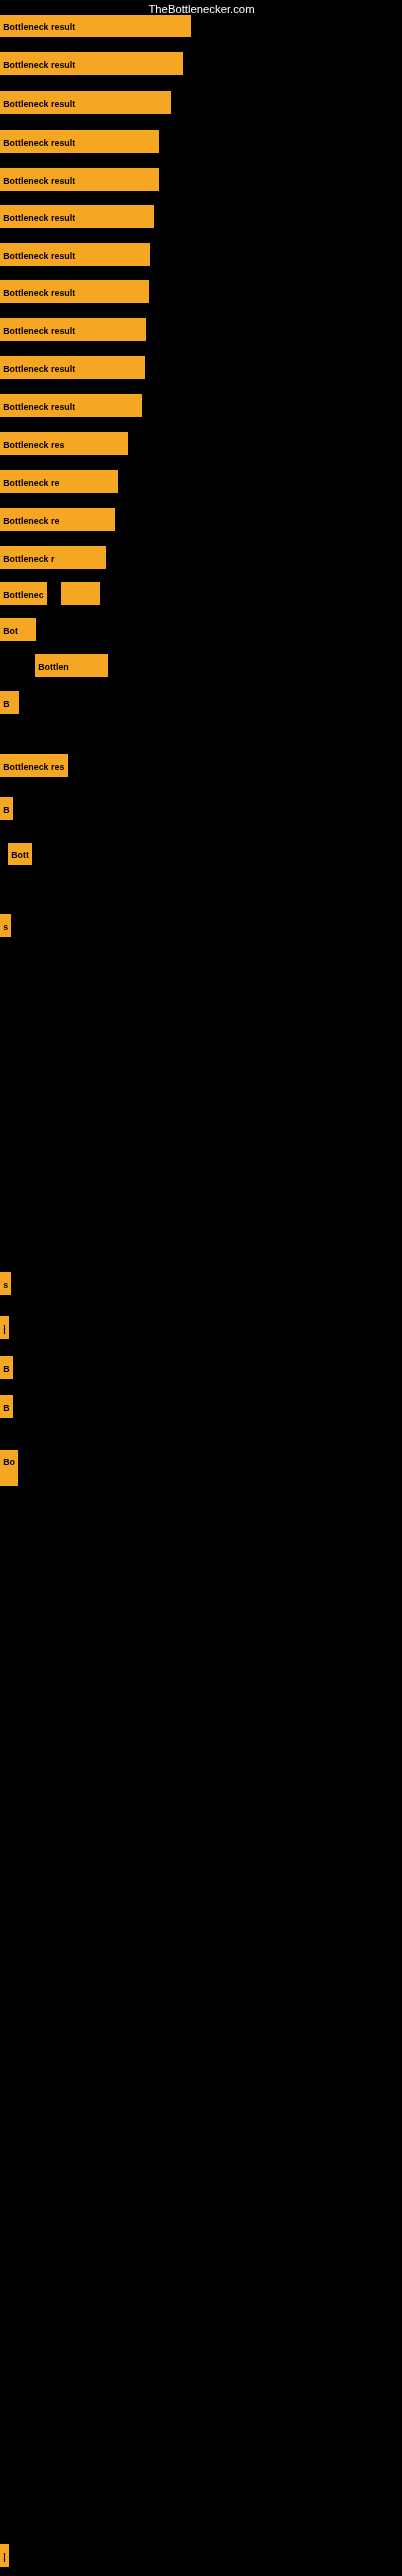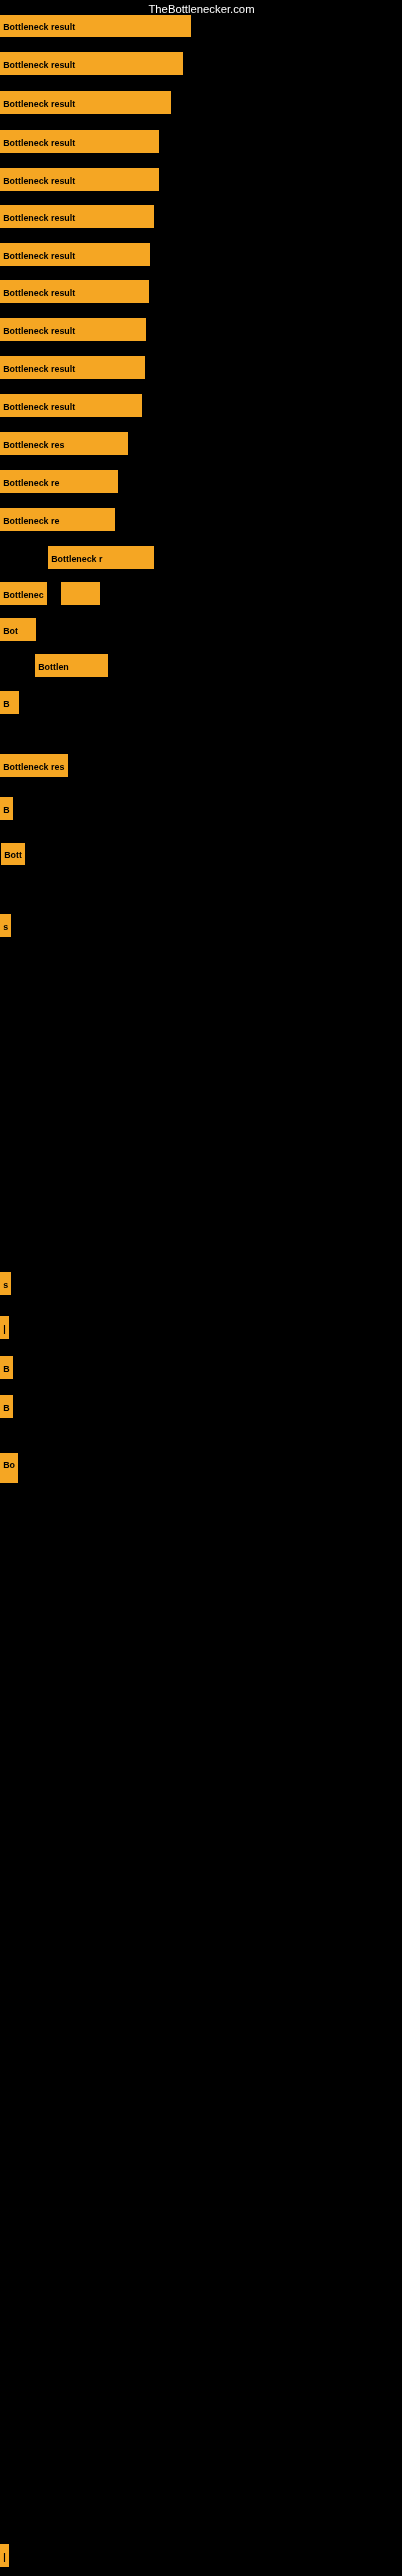--- a/index.html
+++ b/index.html
@@ -102,21 +102,21 @@
     <div class="bar-extension" style="width: 60px; height: 22.5px; display: inline-block;"></div>
   </div>
 <div class="bar-container" style="top: 470px; height: 22.5px; left: 0px;">
     <div class="bar-label" style="height: 22.5px; line-height: 22.5px; min-width: 0px;">Bottleneck re</div>
     <div class="bar-extension" style="width: 55px; height: 22.5px; display: inline-block;"></div>
   </div>
 <div class="bar-container" style="top: 508px; height: 22.5px; left: 0px;">
     <div class="bar-label" style="height: 22.5px; line-height: 22.5px; min-width: 0px;">Bottleneck re</div>
     <div class="bar-extension" style="width: 52px; height: 22.5px; display: inline-block;"></div>
   </div>
-<div class="bar-container" style="top: 546px; height: 23px; left: 0px; padding-left: 48px;">
+<div class="bar-container" style="top: 546px; height: 23px; left: 0px;">
     <div class="bar-label" style="height: 22.5px; line-height: 22.5px; min-width: 0px;">Bottleneck r</div>
     <div class="bar-extension" style="width: 48px; height: 22.5px; display: inline-block;"></div>
   </div>
 <div class="bar-container" style="top: 582px; height: 22.5px; left: 0px; gap: 14px;">
     <div class="bar-label" style="height: 22.5px; line-height: 22.5px; min-width: 0px;">Bottlenec</div>
     <div class="bar-extension" style="width: 39px; height: 22.5px; display: inline-block;"></div>
   </div>
 <div class="bar-container" style="top: 618px; height: 22.5px; left: 0px; align-items: center;">
     <div class="bar-label" style="height: 22.5px; line-height: 22.5px; min-width: 0px;">Bot</div>
     <div class="bar-extension" style="width: 14.5px; height: 22.5px; display: inline-block;"></div>
@@ -128,37 +128,37 @@
 <div class="bar-container" style="top: 691px; height: 22.5px; left: 0px;">
     <div class="bar-label" style="height: 22.5px; line-height: 22.5px; min-width: 0px;">B</div>
     <div class="bar-extension" style="width: 6.4px; height: 22.5px; display: inline-block;"></div>
   </div>
 <div class="bar-container" style="top: 754px; height: 22.5px; left: 0px;">
     <div class="bar-label" style="height: 22.5px; line-height: 22.5px; min-width: 0px;">Bottleneck res</div>
   </div>
 <div class="bar-container" style="top: 797px; height: 22.5px; left: 0px;">
     <div class="bar-label" style="height: 22.5px; line-height: 22.5px; min-width: 0px;">B</div>
   </div>
-<div class="bar-container" style="top: 837px; height: 34px; left: 1px;">
+<div class="bar-container" style="top: 837px; height: 34px; left: 8px;">
     <div class="bar-label" style="height: 22.5px; line-height: 22.5px; min-width: 0px;">Bott</div>
   </div>
 <div class="bar-container" style="top: 914px; height: 22.5px; left: 0px;">
     <div class="bar-label" style="height: 22.5px; line-height: 22.5px; min-width: 0px;">s</div>
   </div>
 <div class="bar-container" style="top: 1272px; height: 22.5px; left: 0px;">
     <div class="bar-label" style="height: 22.5px; line-height: 22.5px; min-width: 0px;">s</div>
   </div>
 <div class="bar-container" style="top: 1316px; height: 22.5px; left: 0px;">
     <div class="bar-label" style="height: 22.5px; line-height: 22.5px; min-width: 0px;">|</div>
   </div>
 <div class="bar-container" style="top: 1356px; height: 22.5px; left: 0px;">
     <div class="bar-label" style="height: 22.5px; line-height: 22.5px; min-width: 0px;">B</div>
   </div>
 <div class="bar-container" style="top: 1395px; height: 22.5px; left: 0px;">
     <div class="bar-label" style="height: 22.5px; line-height: 22.5px; min-width: 0px;">B</div>
   </div>
 <div class="bar-container" style="top: 1433px; height: 22.5px; left: 0px;">
-    <div class="bar-label" style="height: 30px; line-height: 22.5px; min-width: 0px; margin-top: 47px;">Bo</div>
+    <div class="bar-label" style="height: 36px; line-height: 22.5px; min-width: 0px; margin-top: 47px;">Bo</div>
   </div>
 <div class="bar-container" style="top: 2544px; height: 22.5px; left: 0px;">
     <div class="bar-label" style="height: 22.5px; line-height: 22.5px; min-width: 0px;">|</div>
   </div>
 
 
 </body></html>

